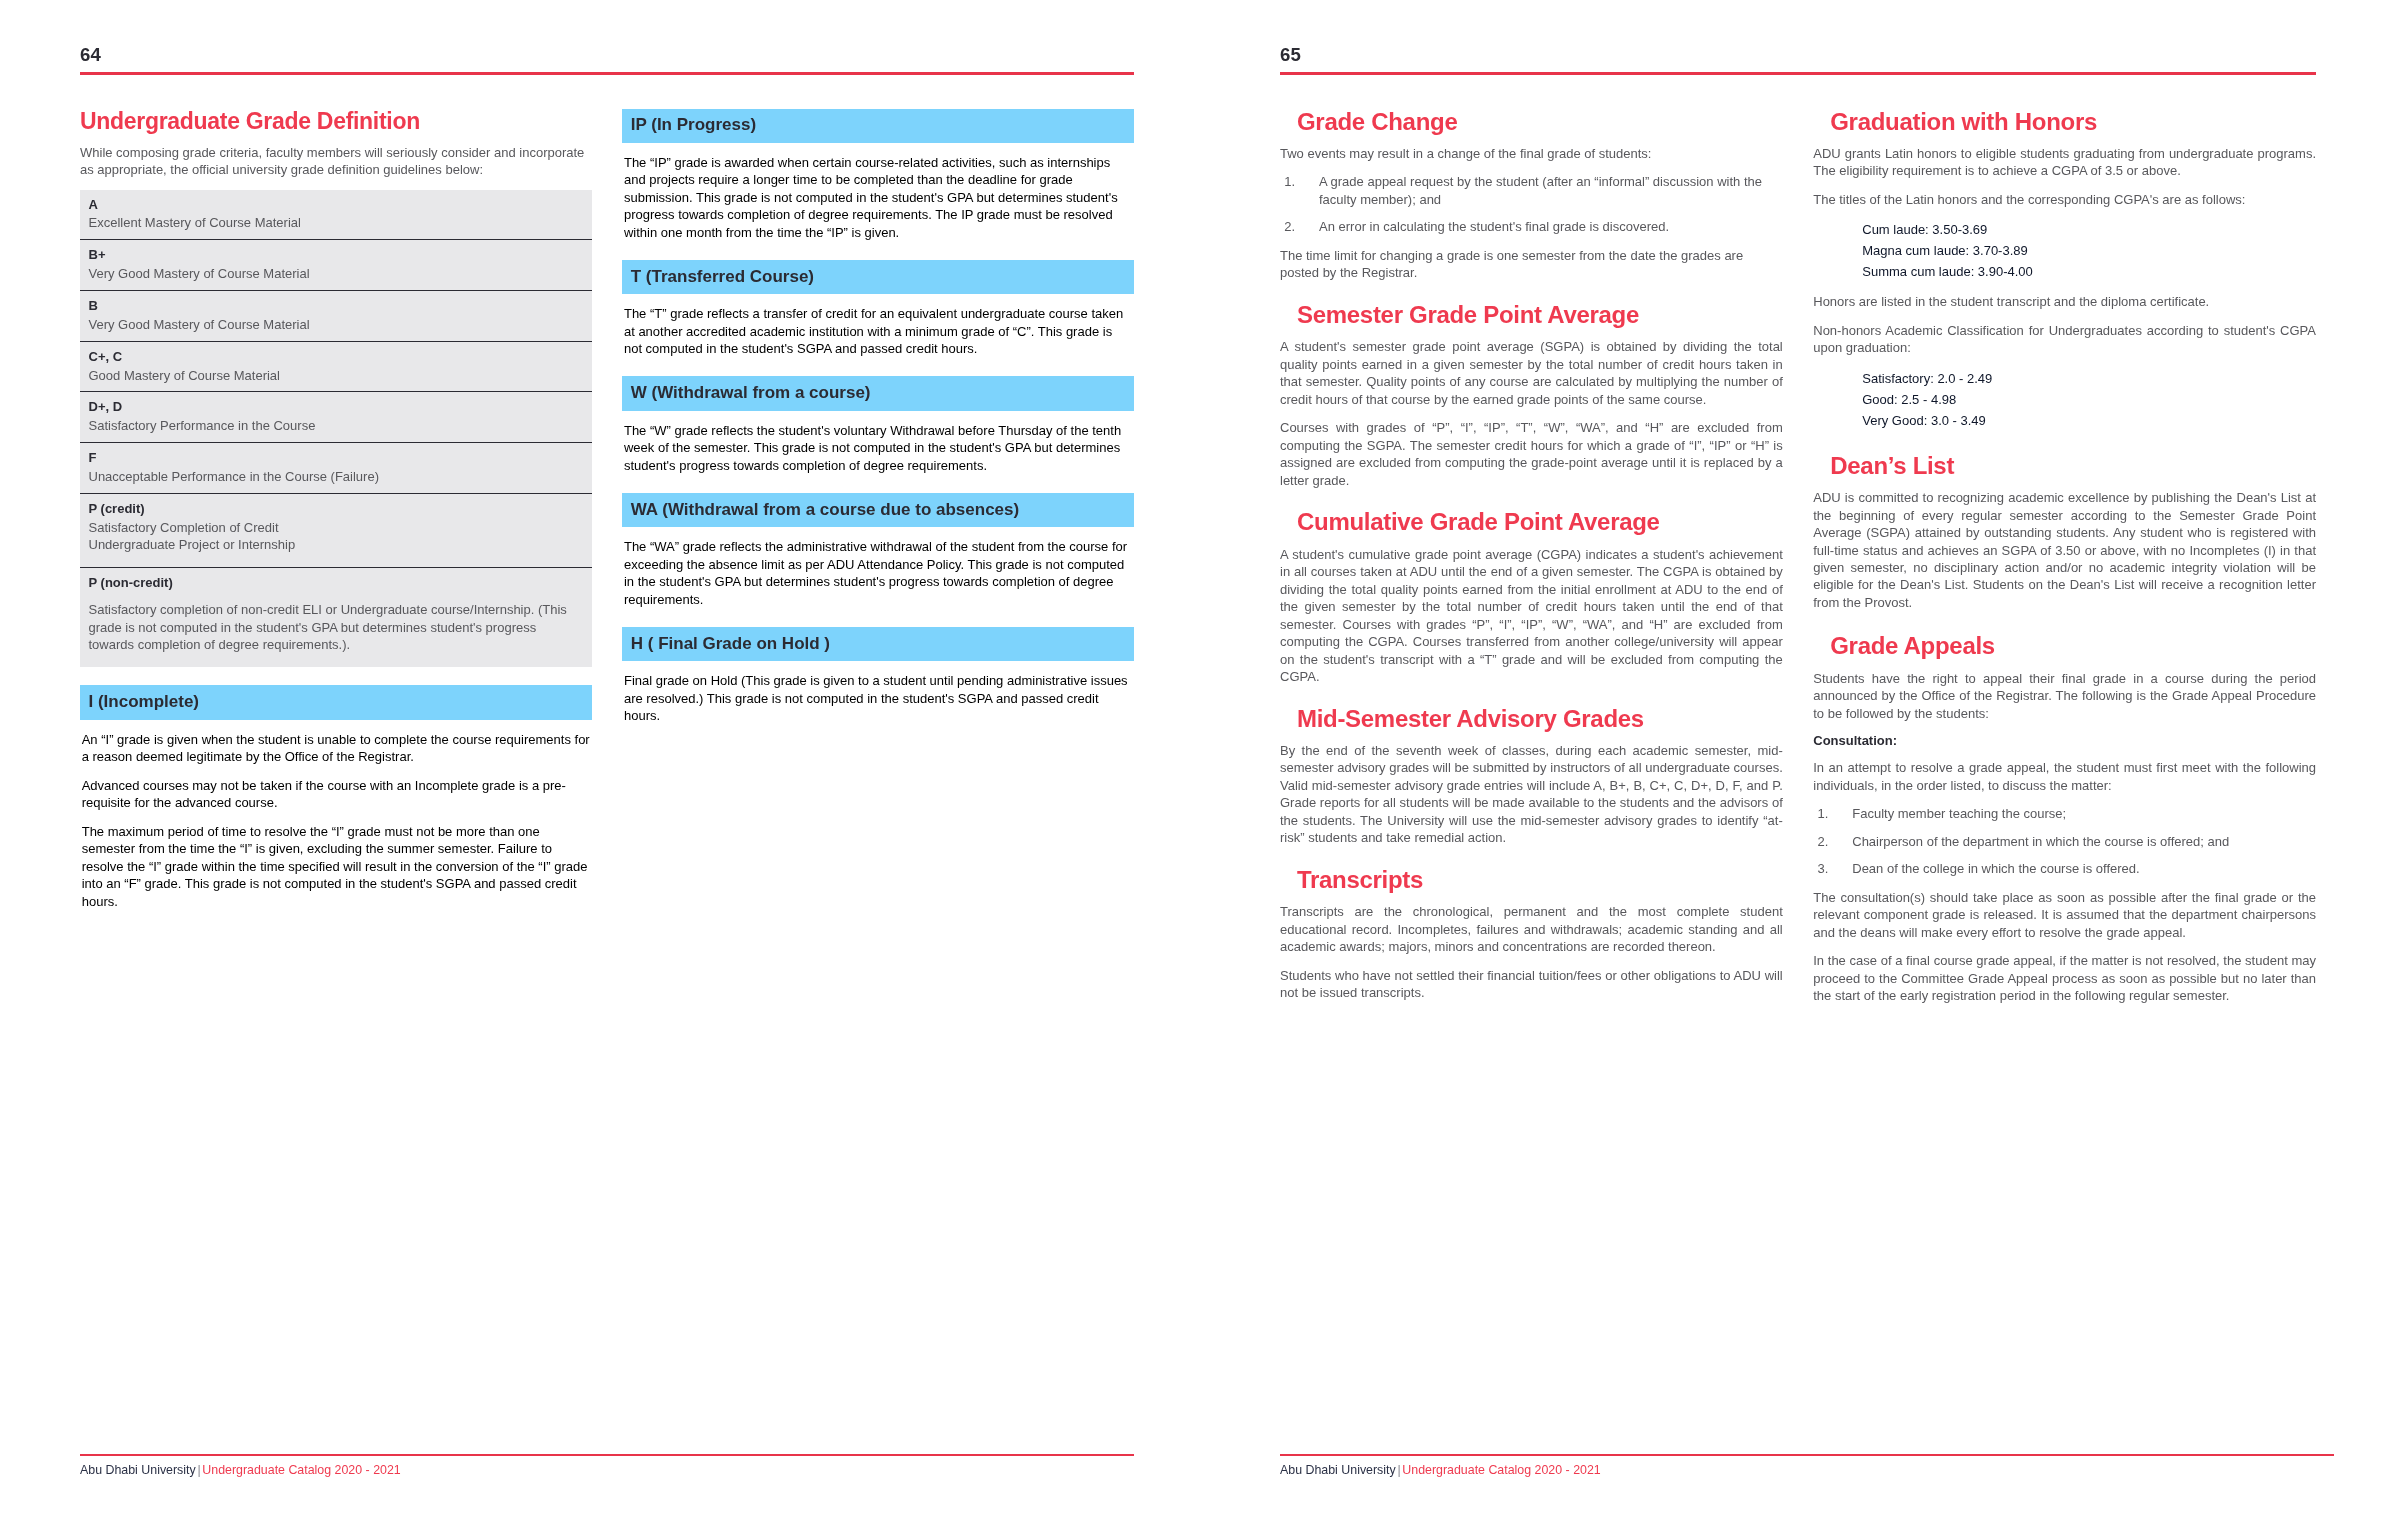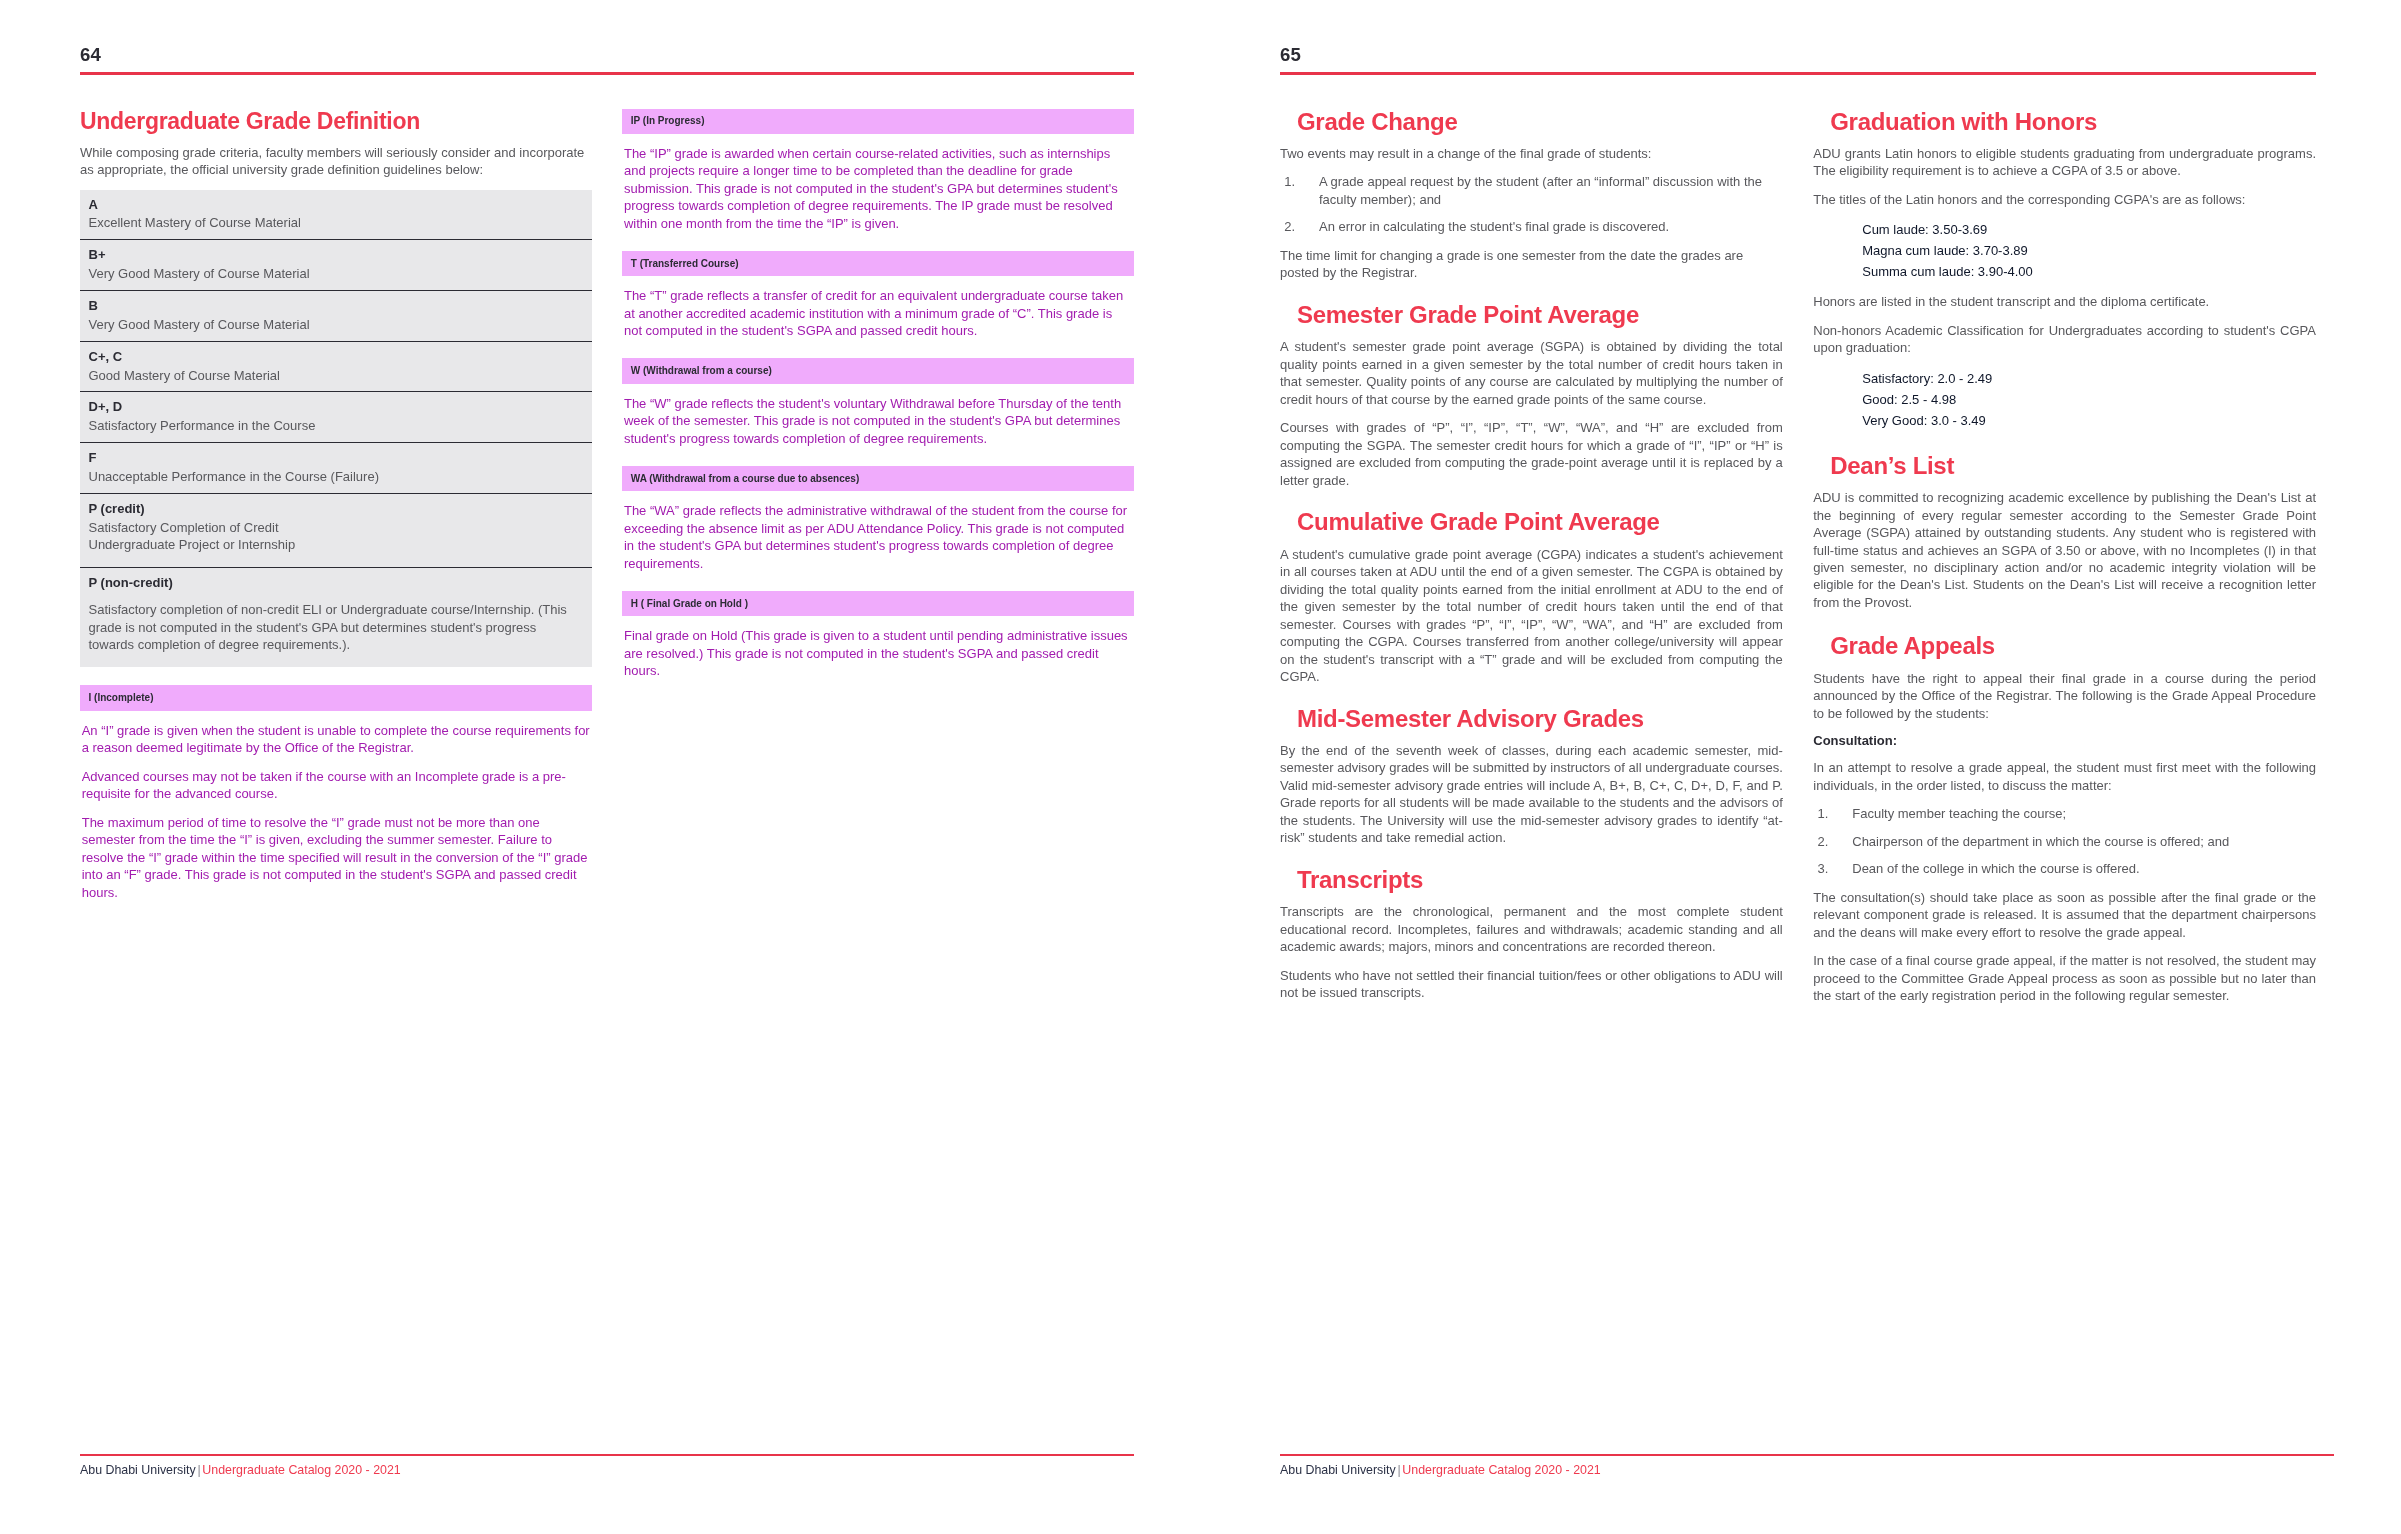--- a/index.html
+++ b/index.html
@@ -92,32 +92,32 @@
   }
   .gdesc {
     font-size: 13px;
     color: #58585c;
     line-height: 1.33;
   }
   .grow.tall { padding-bottom: 13.6px; }
 
   
   .bar {
-    background: #f0abfc;
+    background: #7dd3fc;
     padding: 6.8px 8.5px 7.6px 8.5px;
-    font-size: 10px;
+    font-size: 17px;
     font-weight: bold;
     color: #2b2b33;
   }
   .bar.spaced { margin-top: 18.6px; }
   .barbody {
     padding: 11px 1.7px 0 1.7px;
     font-size: 13px;
     line-height: 1.345;
-    color: #a21caf;
+    color: #000000;
   }
   .barbody p { margin-bottom: 11px; }
   .barbody p:last-child { margin-bottom: 0; }
 
   
   ol.numlist { list-style: none; margin: 0 0 11px 0; }
   ol.numlist li {
     display: flex;
     font-size: 13px;
     line-height: 1.345;

